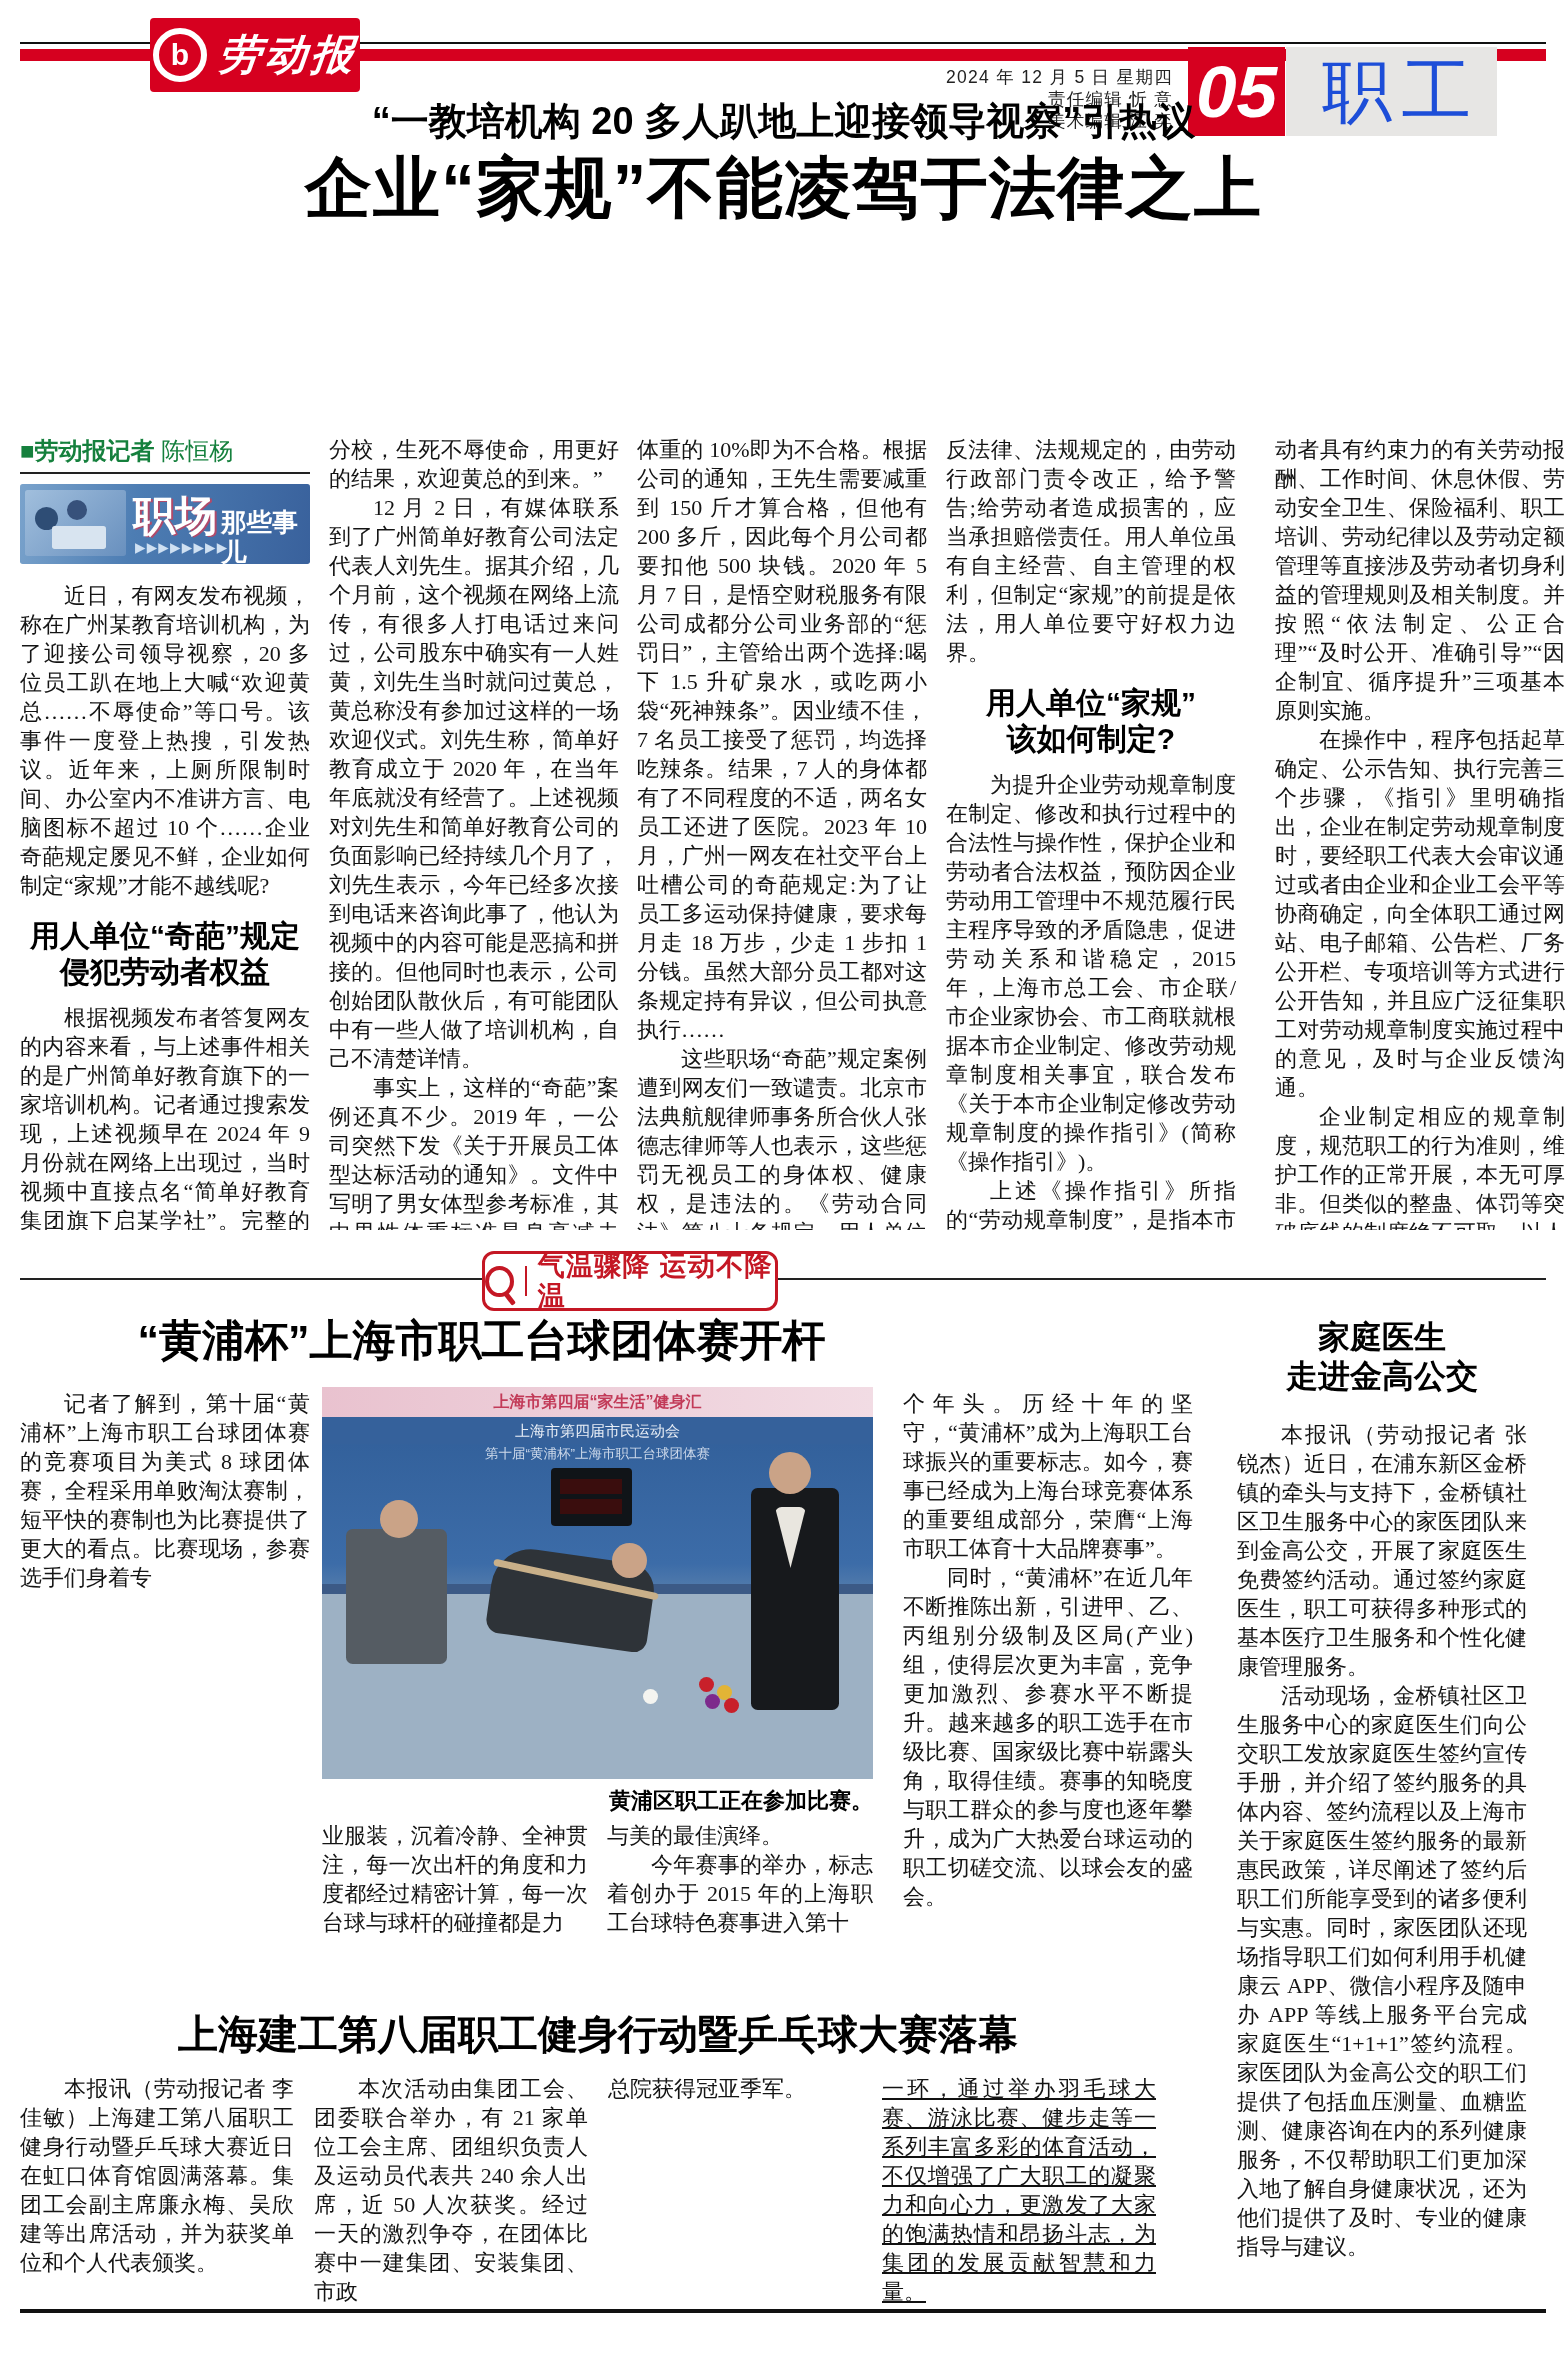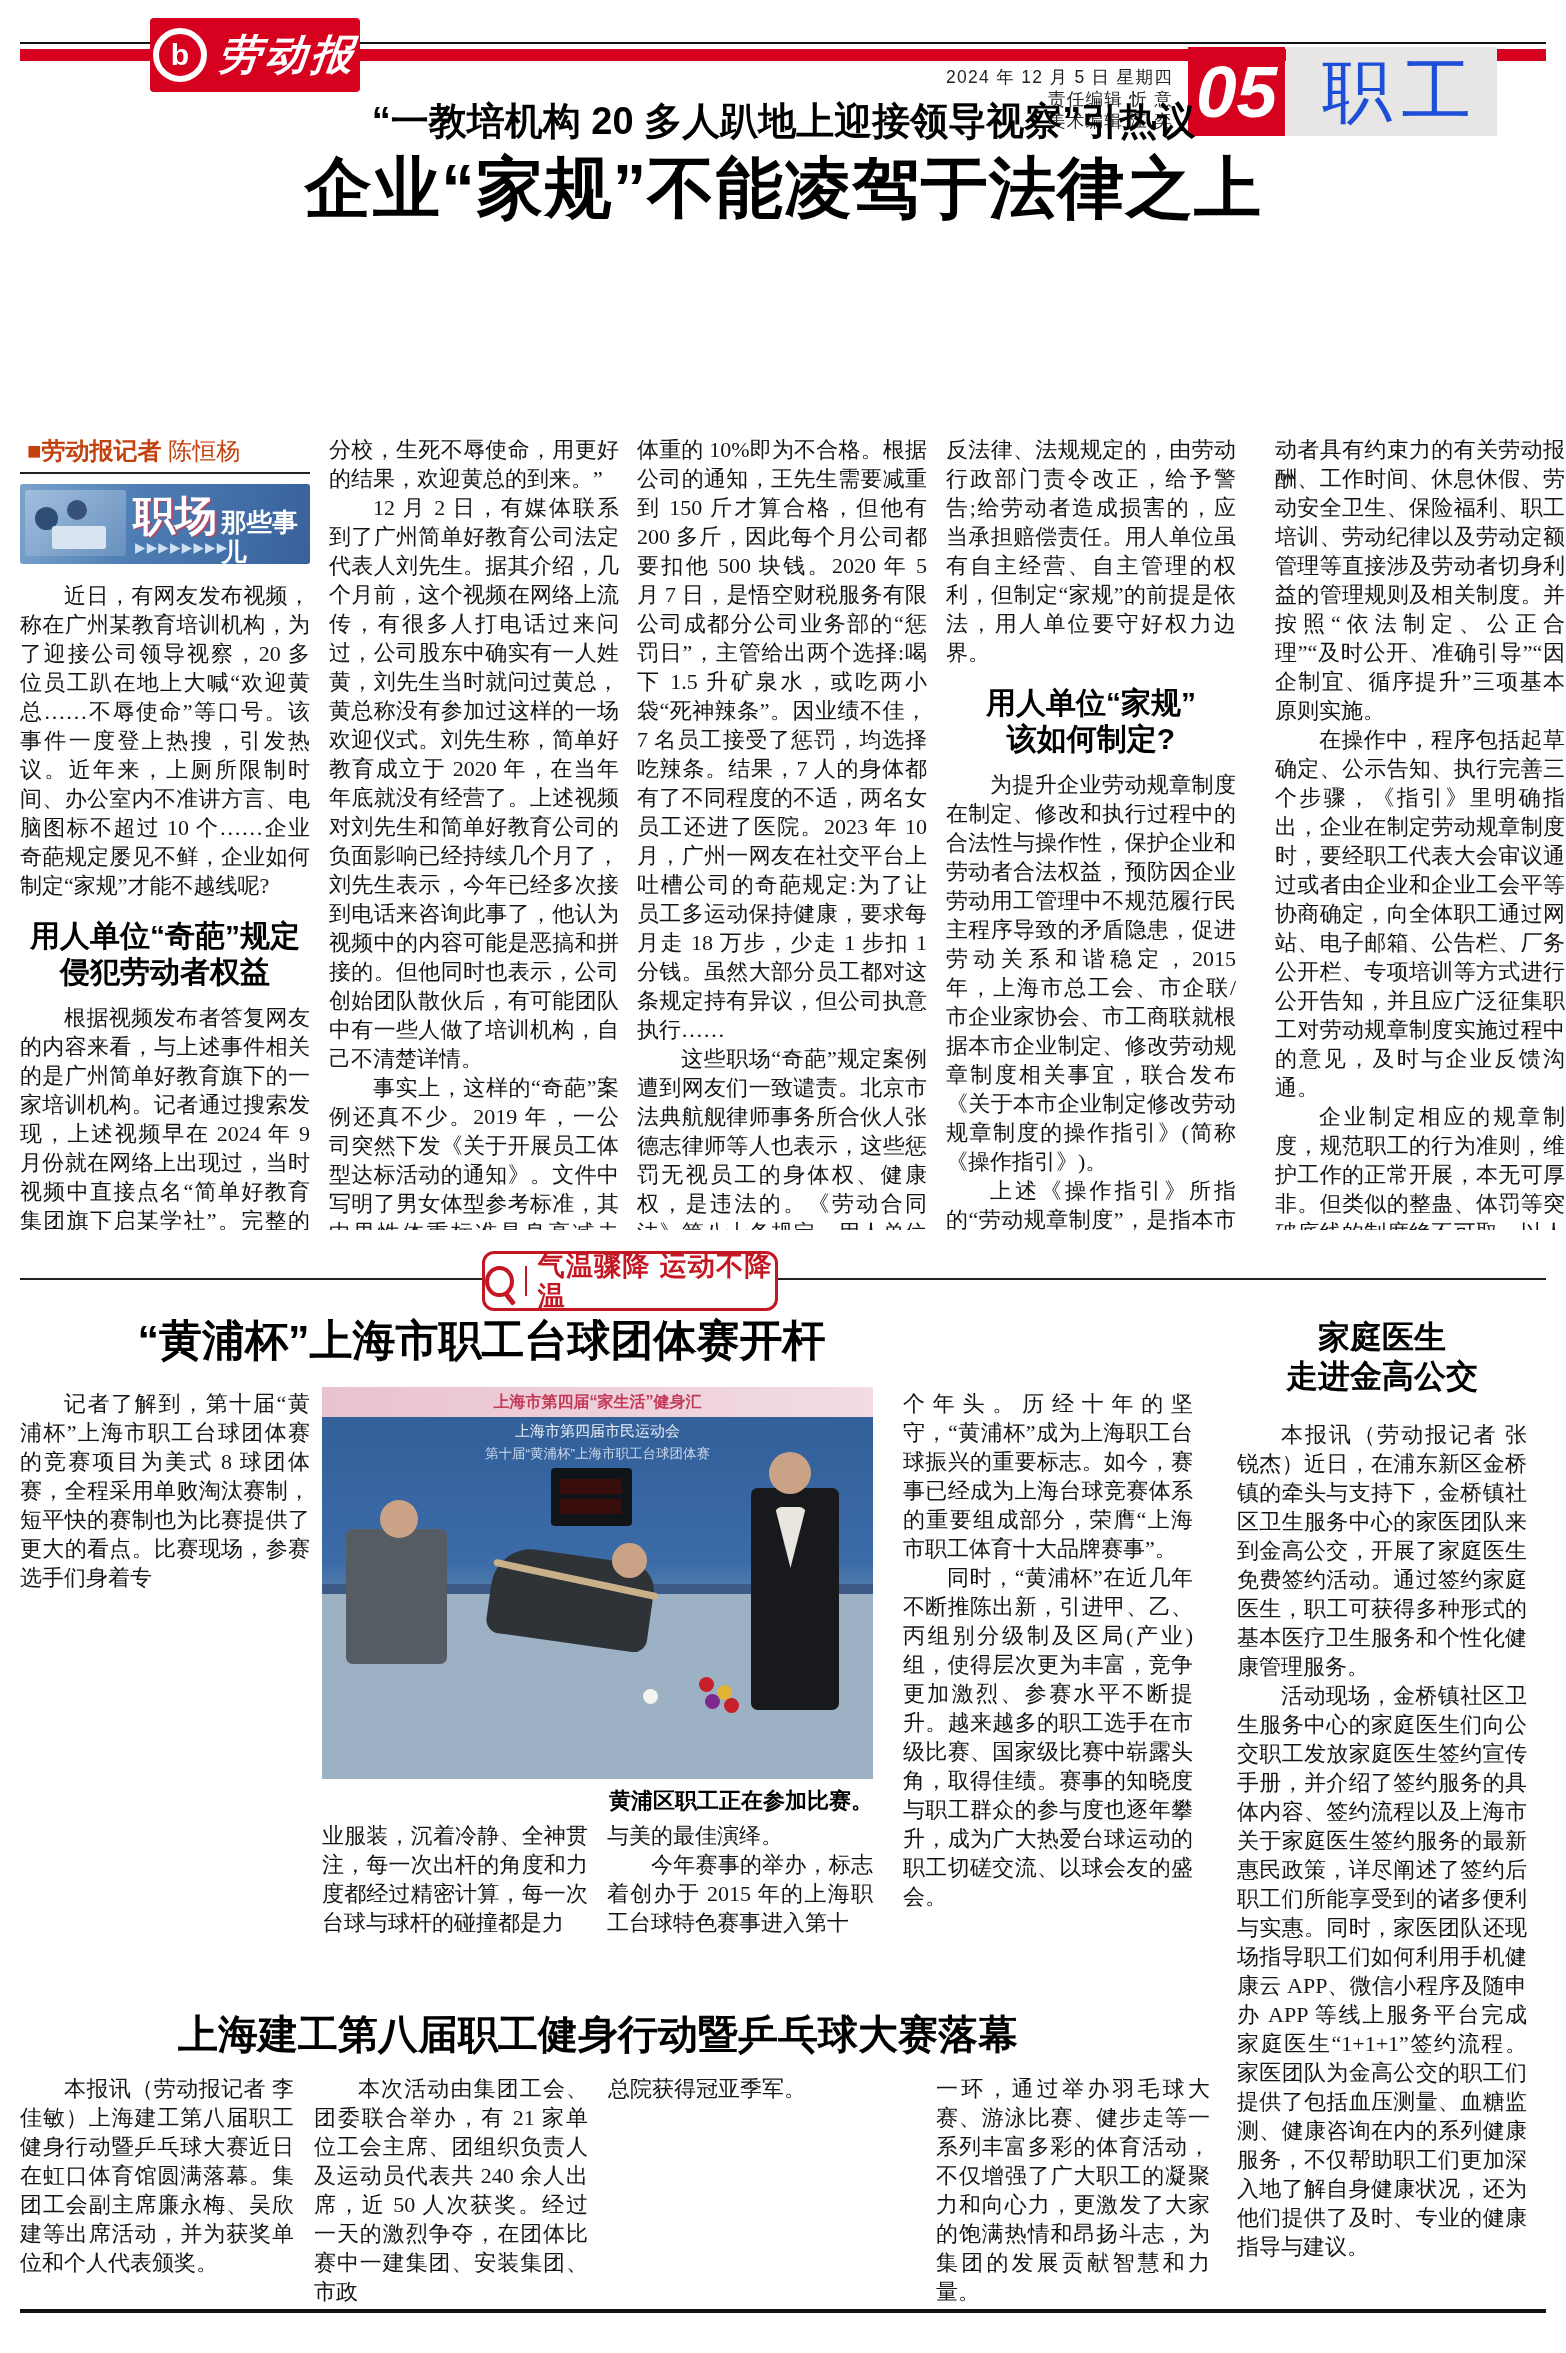--- a/index.html
+++ b/index.html
@@ -13,21 +13,21 @@
   .date-block{position:absolute;right:394px;top:66px;text-align:right;font:17.5px/22px "Liberation Sans",sans-serif;color:#222;letter-spacing:1.3px;}
   .pageno-box{position:absolute;left:1188px;top:47px;width:97px;height:89px;background:#d6001f;color:#fff;display:flex;align-items:center;justify-content:center;font:italic bold 73px/73px "Liberation Sans",sans-serif;}
   .section-box{position:absolute;left:1286px;top:47px;width:191px;height:89px;background:#e7e6e4;color:#1d4ed8;display:flex;align-items:center;justify-content:center;font:400 70px/70px "Liberation Serif",serif;letter-spacing:9.4px;padding-left:20px;}
   
   .kicker{position:absolute;left:0;top:100px;width:1567px;text-align:center;font:bold 38px/43px "Liberation Sans",sans-serif;color:#000;}
   .main-title{position:absolute;left:0;top:151px;width:1567px;text-align:center;font:900 67px/73px "Liberation Sans",sans-serif;color:#000;letter-spacing:1.3px;}
   
   .col{position:absolute;width:290px;overflow:hidden;}
   .bodytext p{margin:0;text-indent:2em;text-align:justify;text-justify:inter-character;font:22px/29px "Liberation Serif",serif;color:#141414;}
   .bodytext p.cont{text-indent:0;}
-  .byline{font:bold 24px/31px "Liberation Sans",sans-serif;color:#c2410c;margin-left:7px;}
+  .byline{font:bold 24px/31px "Liberation Sans",sans-serif;color:#15803d;}
   .byline .author{font-weight:400;font-family:"Liberation Serif",serif;}
   .byline-rule{height:2px;background:#222;margin-top:5.4px;}
   .subhead{font:bold 30px/36px "Liberation Sans",sans-serif;text-align:center;color:#000;margin:17.5px 0 13.5px 0;}
   
   .graphic{margin-top:9.4px;width:290px;height:80px;border-radius:2.7px;position:relative;overflow:hidden;background:linear-gradient(100deg,#7aa3cc 0%,#4d7db3 40%,#39619c 100%);}
   .graphic .sketch{position:absolute;left:5.4px;top:6.7px;width:101px;height:66px;background:linear-gradient(140deg,#a8c4e0,#6d93c0);border-radius:2.7px;opacity:.85;}
   .graphic .sk1{position:absolute;left:15px;top:23px;width:23px;height:23px;border-radius:50%;background:#2e4d75;}
   .graphic .sk2{position:absolute;left:47px;top:16px;width:20px;height:20px;border-radius:50%;background:#37517b;}
   .graphic .sk3{position:absolute;left:32px;top:42px;width:54px;height:23px;background:#d8e4f0;border-radius:2.7px;}
   .graphic .zc{position:absolute;left:113px;top:10.8px;color:#fff;font:bold 42px/42px "Liberation Sans",sans-serif;text-shadow:2px 1.3px 0 #b04a6a;}
@@ -206,18 +206,18 @@
 
 <div class="col bodytext" style="left:20px;top:2074px;width:274px;height:233px;">
   <p>本报讯（劳动报记者 李佳敏）上海建工第八届职工健身行动暨乒乓球大赛近日在虹口体育馆圆满落幕。集团工会副主席廉永梅、吴欣建等出席活动，并为获奖单位和个人代表颁奖。</p>
 </div>
 <div class="col bodytext" style="left:314px;top:2074px;width:274px;height:233px;">
   <p>本次活动由集团工会、团委联合举办，有 21 家单位工会主席、团组织负责人及运动员代表共 240 余人出席，近 50 人次获奖。经过一天的激烈争夺，在团体比赛中一建集团、安装集团、市政</p>
 </div>
 <div class="col bodytext" style="left:608px;top:2074px;width:274px;height:233px;">
   <p class="cont">总院获得冠亚季军。</p>
 </div>
-<div class="col bodytext" style="left:936px;top:2074px;width:274px;height:233px;">
+<div class="col bodytext" style="left:882px;top:2074px;width:274px;height:233px;text-decoration:underline;">
   <p class="cont">一环，通过举办羽毛球大赛、游泳比赛、健步走等一系列丰富多彩的体育活动，不仅增强了广大职工的凝聚力和向心力，更激发了大家的饱满热情和昂扬斗志，为集团的发展贡献智慧和力量。</p>
 </div>
 
 <div class="bottom-rule"></div>
 
 
 </body></html>

